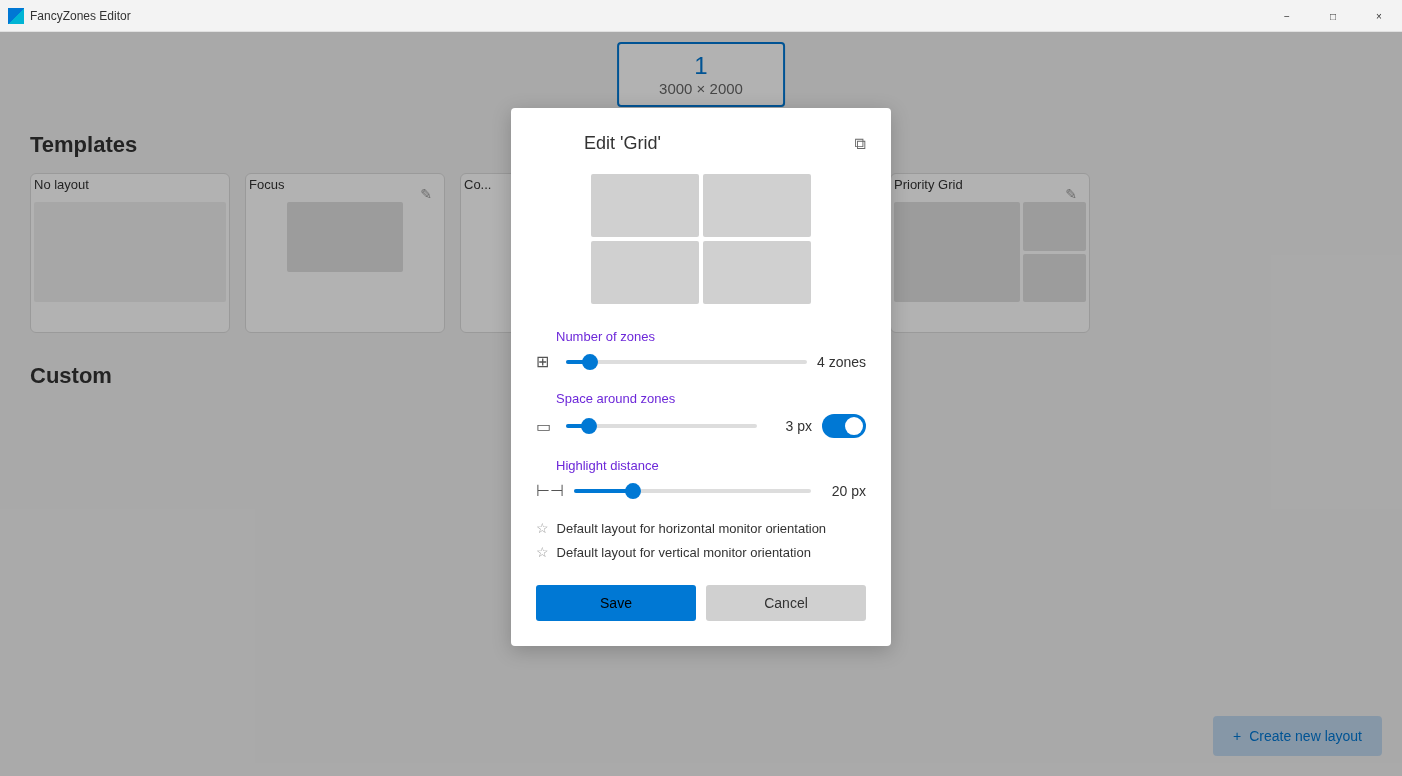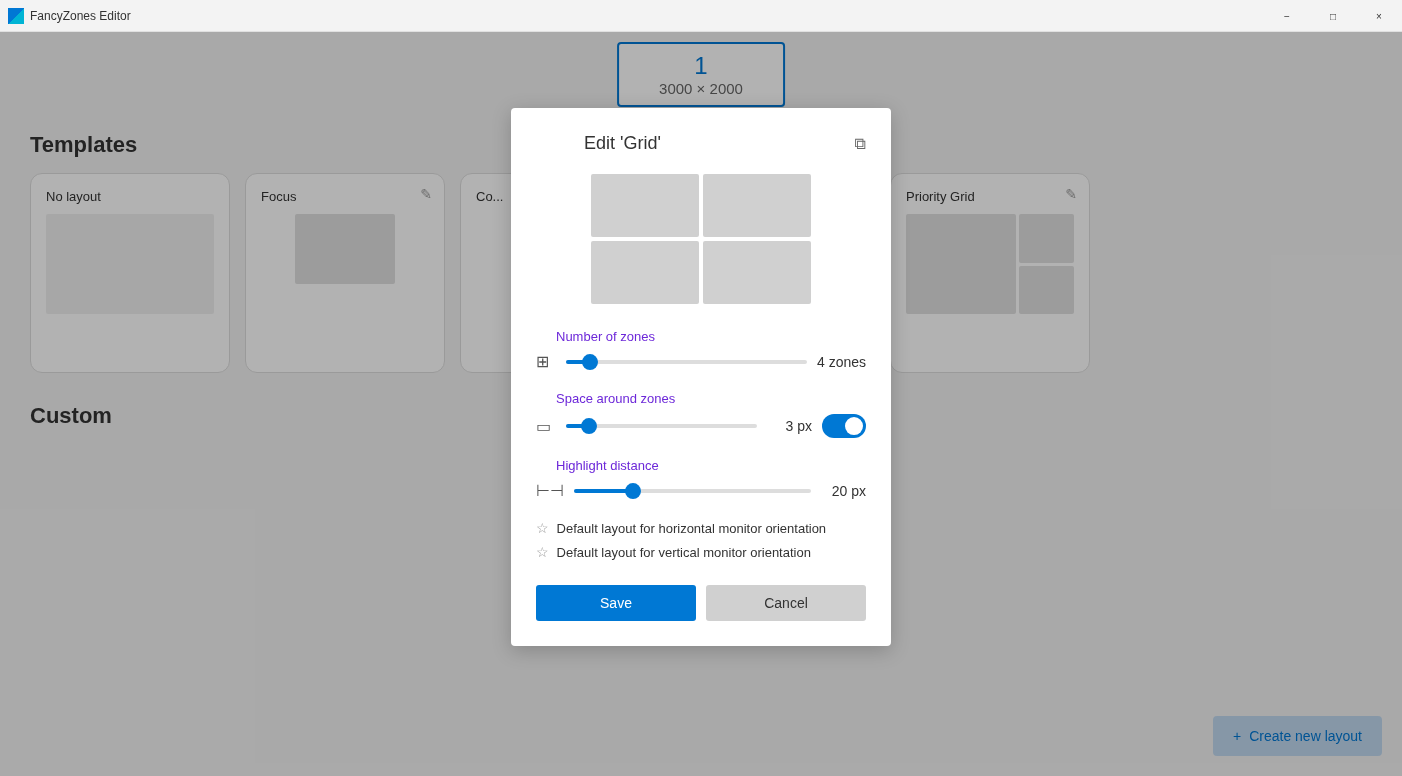--- a/index.html
+++ b/index.html
@@ -97,25 +97,25 @@
     .templates-section {
       margin-top: 80px;
     }
     .layout-cards {
       display: flex;
       gap: 15px;
       margin-top: 10px;
     }
     .layout-card {
       width: 200px;
-      height: 200px;
+      height: 160px;
       background: white;
       border: 1px solid #ddd;
-      border-radius: 12px;
-      padding: 15px;
+      border-radius: 6px;
+      padding: 3px;
       position: relative;
       cursor: pointer;
     }
     .layout-card.selected {
       border: 2px solid #0078d4;
     }
     .layout-card-label {
       font-size: 13px;
       color: #333;
       margin-bottom: 10px;
@@ -344,21 +344,21 @@
     
     .modal-buttons {
       display: flex;
       gap: 10px;
       margin-top: 25px;
     }
     .btn-save {
       flex: 1;
       padding: 10px;
       background: #0078d4;
-      color: #ffffff;
+      color: #000000;
       border: none;
       border-radius: 3px;
       font-size: 14px;
       cursor: pointer;
     }
     .btn-cancel {
       flex: 1;
       padding: 10px;
       background: #d0d0d0;
       color: #333;

